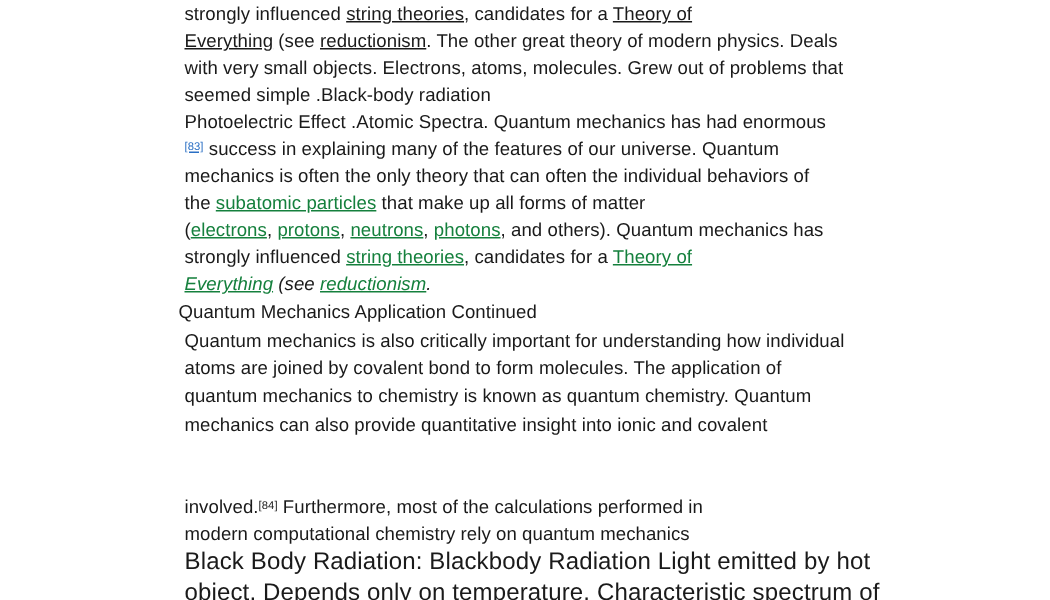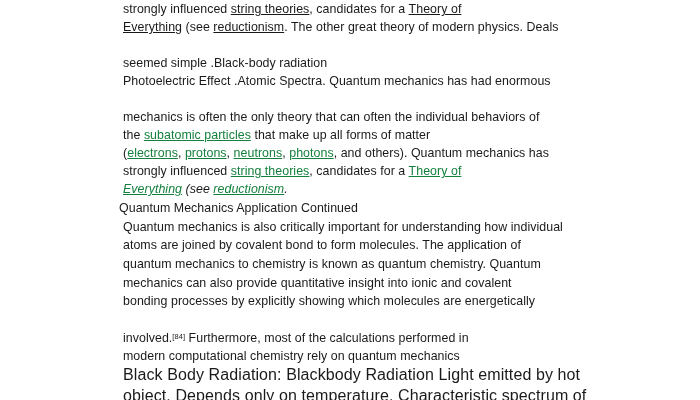--- a/index.html
+++ b/index.html
@@ -35,44 +35,47 @@
 <body>
 
 <div class="page">
 
   <div class="line" style="top:0px;">
     <span>strongly influenced </span><span class="ul-dark">string theories</span><span>, candidates for a </span><span class="ul-dark">Theory of</span>
   </div>
   <div class="line" style="top:18px;">
     <span class="ul-dark">Everything</span><span> (see </span><span class="ul-dark">reductionism</span><span>. The other great theory of modern  physics. Deals</span>
   </div>
+  <div class="line" style="top:36px;">with very small objects. Electrons, atoms, molecules. Grew out of problems that</div>
   <div class="line" style="top:54px;">seemed simple .Black-body radiation</div>
 
   <div class="line" style="top:72px;">Photoelectric Effect .Atomic Spectra. Quantum mechanics has had enormous</div>
+  <div class="line" style="top:90px;">
+    <sup class="ref link">[83]</sup><span> success in explaining many of the features of our universe. Quantum</span>
+  </div>
   <div class="line" style="top:108px;">mechanics is often the only theory that can often the individual behaviors of</div>
   <div class="line" style="top:126px;">
     <span>the </span><span class="link">subatomic particles</span><span> that make up all forms of matter</span>
   </div>
   <div class="line" style="top:144px;">
     <span>(</span><span class="link">electrons</span><span>, </span><span class="link">protons</span><span>, </span><span class="link">neutrons</span><span>, </span><span class="link">photons</span><span>, and others).  Quantum mechanics has</span>
   </div>
   <div class="line" style="top:162px;">
     <span>strongly influenced </span><span class="link">string theories</span><span>, candidates for a </span><span class="link">Theory of</span>
   </div>
   <div class="line" style="top:180px;font-style:italic;">
     <span class="link">Everything</span><span> (see </span><span class="link">reductionism</span><span>.</span>
   </div>
 
   <div class="line" style="top:218px;">Quantum mechanics is also critically important for understanding how individual</div>
 
   <div class="line heading" style="top:199px;">Quantum Mechanics Application Continued</div>
   <div class="line" style="top:236px;">atoms are joined by covalent bond to form molecules. The application of</div>
   <div class="line" style="top:255px;">quantum mechanics to chemistry is known as quantum chemistry. Quantum</div>
   <div class="line" style="top:274px;">mechanics can also provide quantitative insight into ionic and covalent</div>
-  <div class="line" style="top:292px;">bonding processes by explicitly showing which molecules are energetically</div>
   <div class="line" style="top:329px;">
     <span>involved.</span><sup class="ref plain">[84]</sup><span> Furthermore,  most of the calculations performed in</span>
   </div>
   <div class="line" style="top:347px;">modern computational chemistry rely on quantum mechanics</div>
 
   <div class="line big" style="top:365px;">Black Body Radiation: Blackbody Radiation Light emitted by hot</div>
   <div class="line big" style="top:386px;">object. Depends only on temperature. Characteristic spectrum of</div>
 
 </div>
 

